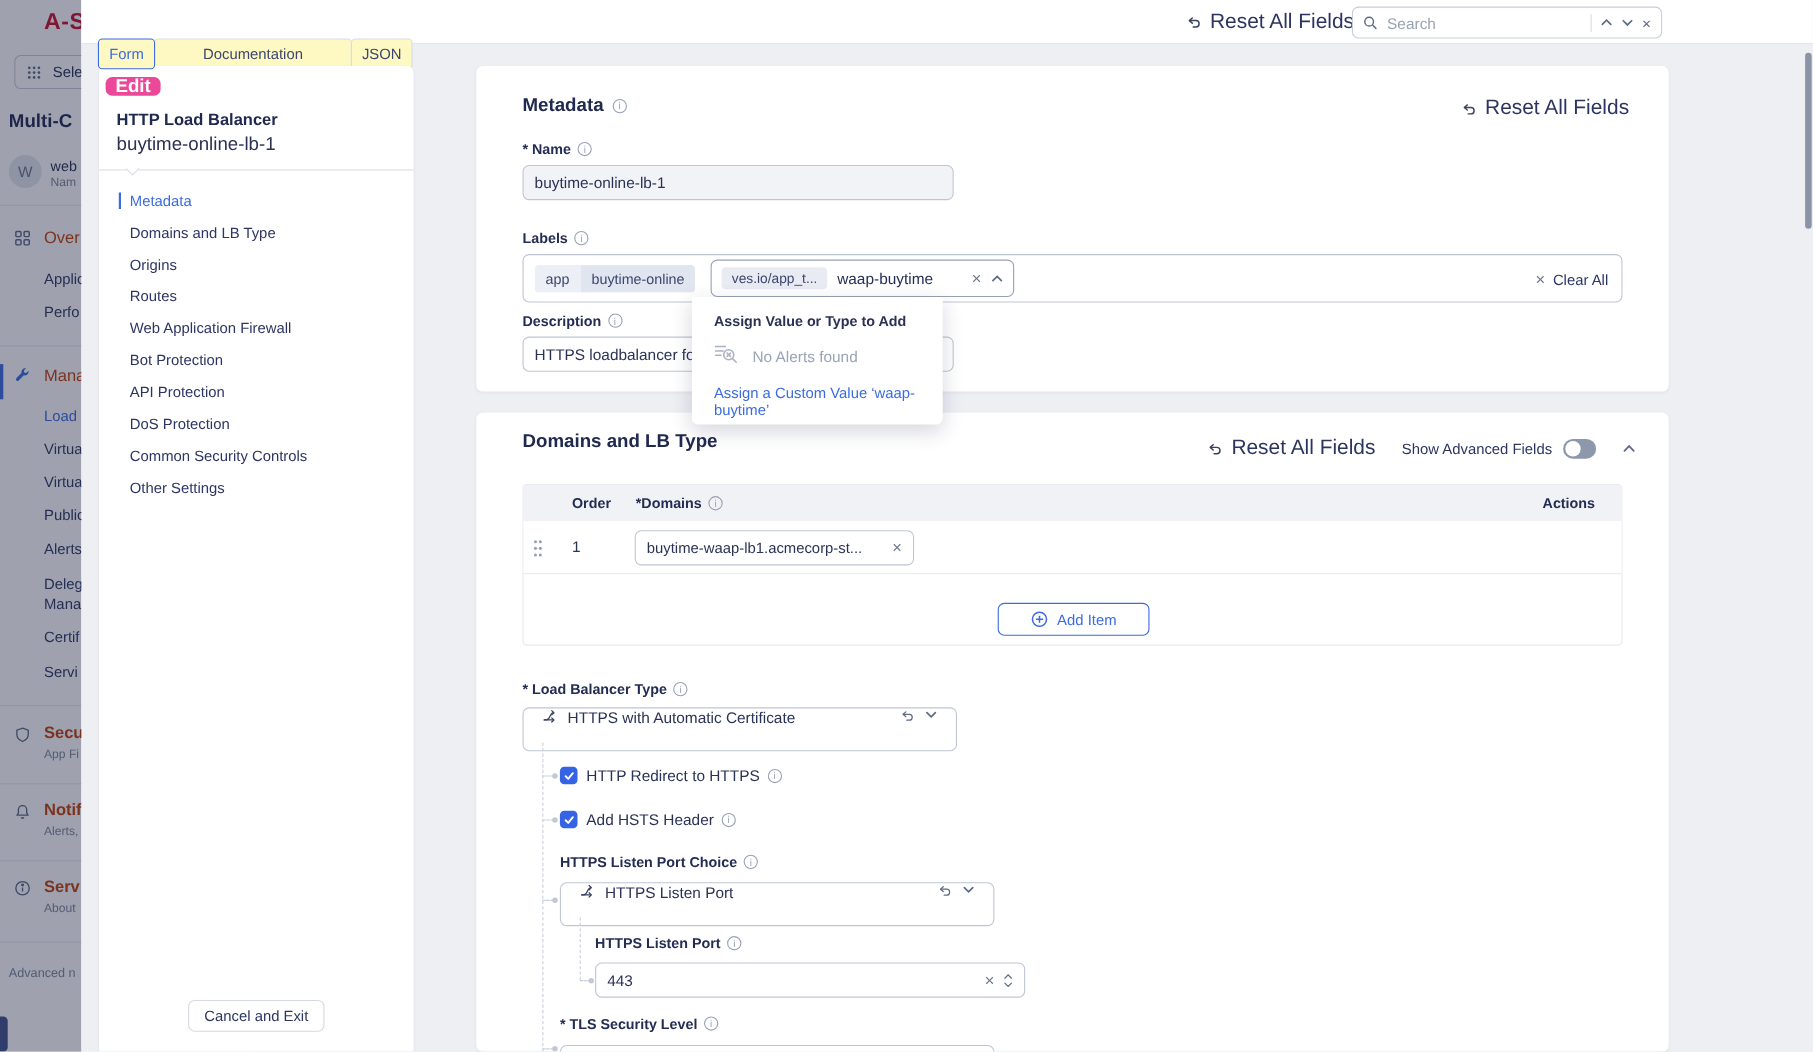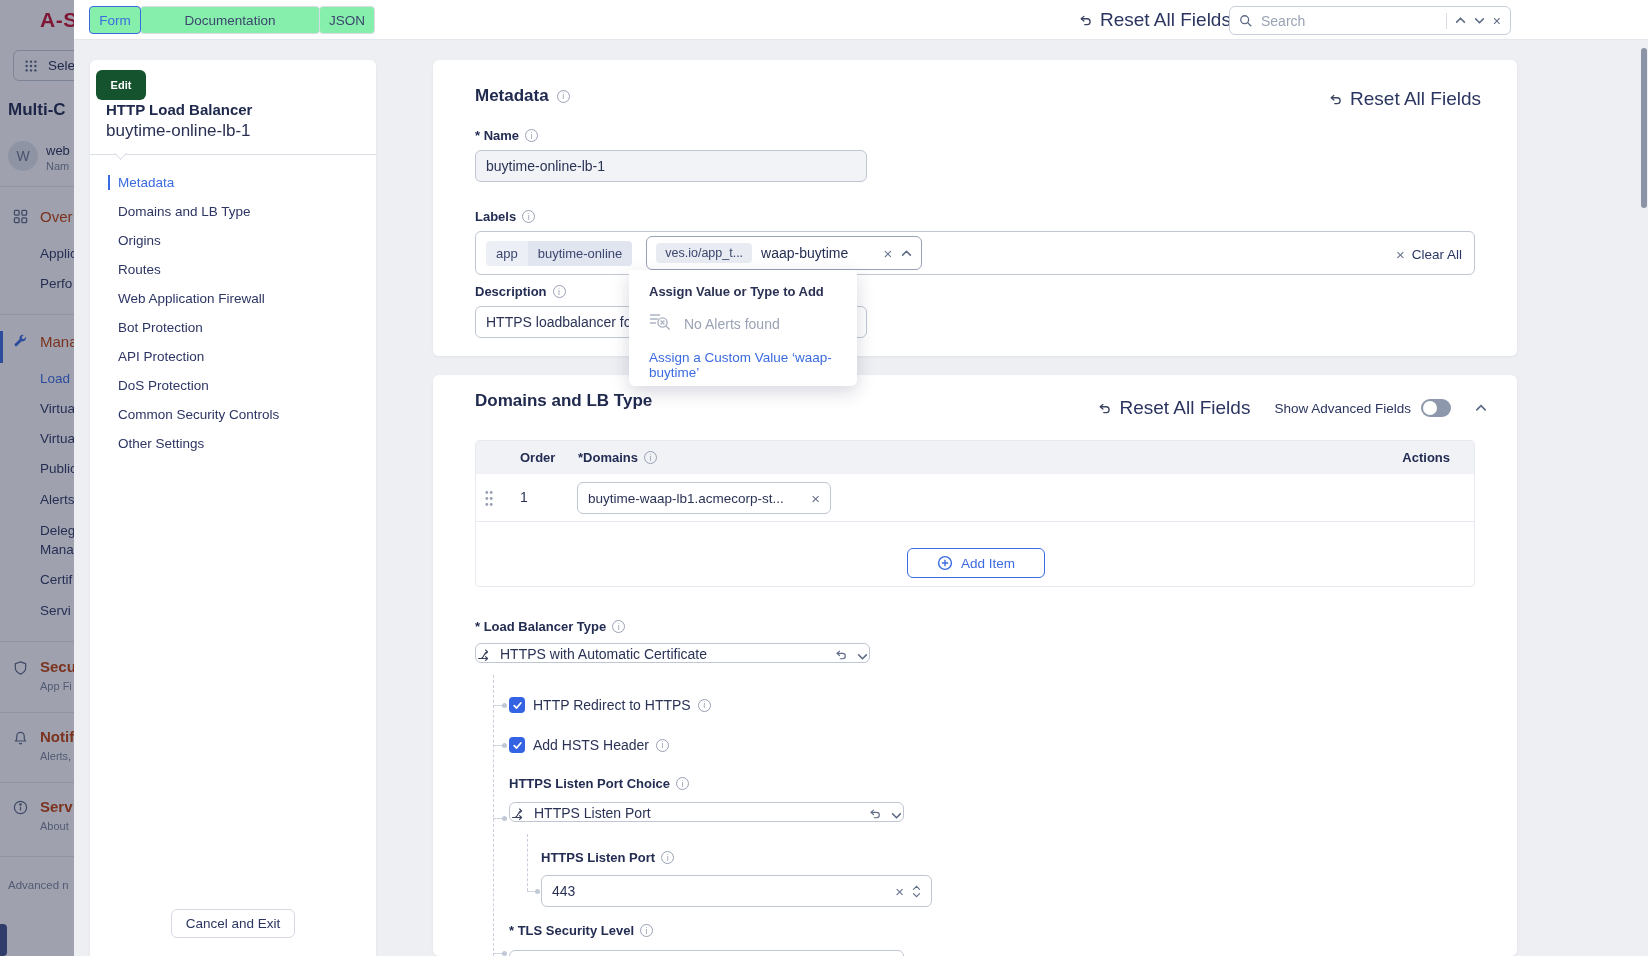--- a/index.html
+++ b/index.html
@@ -20,35 +20,35 @@
   .sb-ico { position:absolute; left:13px; color:#5c6784; }
   .sb-blue { color:#3b6be0 !important; }
   #sb-active-bar { position:absolute; left:0; top:331px; width:3px; height:32px; background:#3b6be0; }
   #sb-rail { position:absolute; left:0; top:924px; width:7px; height:32px; background:#41518c; border-radius:0 4px 4px 0; }
   #scrim { position:absolute; left:0; top:0; width:74px; height:956px; background:rgba(26,33,62,.42); z-index:5; }
 
   
   #overlay { position:absolute; left:74px; top:0; width:1574px; height:956px; background:#edeff3; z-index:10; }
   #topbar { position:absolute; left:0; top:0; width:1574px; height:40px; background:#fff; border-bottom:1px solid #e3e6eb; }
   .tabs { position:absolute; left:16px; top:6px; display:flex; }
-  .tab { height:28px; border:1px solid #d9dce4; background:#86efac; display:flex; align-items:center; justify-content:center; font-size:13.5px; color:#3c466e; border-radius:4px; margin-left:-1px; cursor:pointer; }
+  .tab { height:28px; border:1px solid #d9dce4; background:#fef9c3; display:flex; align-items:center; justify-content:center; font-size:13.5px; color:#3c466e; border-radius:4px; margin-left:-1px; cursor:pointer;margin-top:29px; }
   .tab.active { border-color:#3b6be0; color:#3b6be0; z-index:2; }
   .t1{width:52px;} .t2{width:180px;text-align:center;} .t3{width:56px;}
   .reset-link { display:flex; align-items:center; gap:7px; color:#2b3560; font-size:19px; cursor:pointer; }
   #topbar-reset { position:absolute; left:1004px; top:0; height:40px; }
   #searchbox { position:absolute; left:1155px; top:6px; width:282px; height:29px; border:1px solid #c7cdd9; border-radius:6px; background:#fff; display:flex; align-items:center; padding:0 9px; gap:8px; }
   #searchbox input { border:none; outline:none; flex:1; font-size:14px; color:#2a3356; font-family:"Liberation Sans",sans-serif; min-width:0;}
   #searchbox input::placeholder { color:#9aa3b5; }
   .sdiv { width:1px; height:16px; background:#d8dce5; }
   .sicon { color:#5e6b85; display:flex; align-items:center; cursor:pointer; }
   #scroll-thumb { position:absolute; left:1567px; top:48px; width:6px; height:160px; border-radius:3px; background:#8b94a6; }
 
   
   #panel { position:absolute; left:16px; top:60px; width:286px; bottom:0; background:#fff; border-radius:6px 6px 0 0; box-shadow:0 1px 3px rgba(30,40,70,.06); }
-  #edit-badge { position:absolute; left:6px; top:10px; width:50px; height:30px; background:#14532d; border-radius:6px; color:#fff; font-size:11px; font-weight:bold; display:flex; align-items:center; justify-content:center; }
+  #edit-badge { position:absolute; left:6px; top:10px; width:50px; height:17px; background:#ec4899; border-radius:6px; color:#fff; font-size:17px; font-weight:bold; display:flex; align-items:center; justify-content:center; }
   #obj-type { position:absolute; left:16px; top:41px; font-size:15px; font-weight:bold; color:#20294e; }
   #obj-name { position:absolute; left:16px; top:61px; font-size:17px; color:#2a3153; }
   #panel-div { position:absolute; left:0; top:94px; width:286px; height:1px; background:#d9dde6; }
   #panel-div .notch { position:absolute; left:26px; top:-5px; width:9px; height:9px; background:#fff; border-right:1px solid #d9dde6; border-bottom:1px solid #d9dde6; transform:rotate(45deg); }
   #form-nav { position:absolute; left:28px; top:108px; right:10px; }
   .nav-item { position:relative; height:29px; display:flex; align-items:center; font-size:13.5px; color:#2c3563; cursor:pointer; }
   .nav-item.active { color:#3b6be0; }
   .nav-item.active::before { content:""; position:absolute; left:-10px; top:7px; width:2px; height:15px; background:#3b6be0; }
   #cancel-btn { position:absolute; left:81px; top:801px; width:124px; height:29px; background:#fff; border:1px solid #d5d9e2; border-radius:6px; font-size:13.5px; color:#2b3560; display:flex; align-items:center; justify-content:center; cursor:pointer;margin-top:48px; }
 
@@ -56,21 +56,21 @@
   .card { position:absolute; left:359px; width:1084px; background:#fff; border-radius:6px; box-shadow:0 1px 3px rgba(30,40,70,.06); }
   #card-meta { top:60px; height:296px; z-index:5; }
   #card-domains { top:375px; height:581px; z-index:1; overflow:hidden; }
   .card-title { position:absolute; left:42px; font-size:17px; font-weight:bold; color:#20294e; display:flex; align-items:center; gap:8px; }
   .lbl { position:absolute; font-size:13px; font-weight:bold; color:#232c52; display:flex; align-items:center; gap:6px; }
   .info { width:13px; height:13px; border:1px solid #98a1b3; border-radius:50%; color:#98a1b3; font-size:9px; display:inline-flex; align-items:center; justify-content:center; flex:none; font-weight:normal; }
   .info::after { content:"i"; }
   .inp { position:absolute; height:32px; border:1px solid #bfc6d2; border-radius:6px; background:#fff; display:flex; align-items:center; padding:0 10px; }
   .inp input { border:none; outline:none; background:transparent; flex:1; font-size:14px; color:#2a3356; font-family:"Liberation Sans",sans-serif; min-width:0; }
   .gray-bg { background:#f1f3f6; }
-  .sel { position:absolute; height:20px; border:1px solid #bfc6d2; border-radius:6px; background:#fff; display:flex; align-items:flex-end; gap:9px; padding:0 1px; cursor:pointer; }
+  .sel { position:absolute; height:40px; border:1px solid #bfc6d2; border-radius:6px; background:#fff; display:flex; align-items:flex-start; gap:9px; padding:0 17px; cursor:pointer; }
   .sel .val { flex:1; font-size:14px; color:#2a3356; }
   .icon-navy { color:#39425f; display:flex; align-items:center; }
   .icon-gray { color:#5e6b85; display:flex; align-items:center; }
 
   
   #labels-box { position:absolute; left:42px; top:171px; width:1000px; height:44px; border:1px solid #bfc6d2; border-radius:6px; display:flex; align-items:center; padding:0 10px; }
   .tag { display:flex; height:25px; border-radius:4px; overflow:hidden; font-size:13px; color:#3c466e; }
   .tag .k { background:#eceff5; display:flex; align-items:center; padding:0 10px; }
   .tag .v { background:#e1e5f0; display:flex; align-items:center; padding:0 10px; }
   #tag-edit { margin-left:14px; height:34px; border:1px solid #98a1b5; border-radius:6px; display:flex; align-items:center; padding:0 9px; gap:9px; width:276px; }

